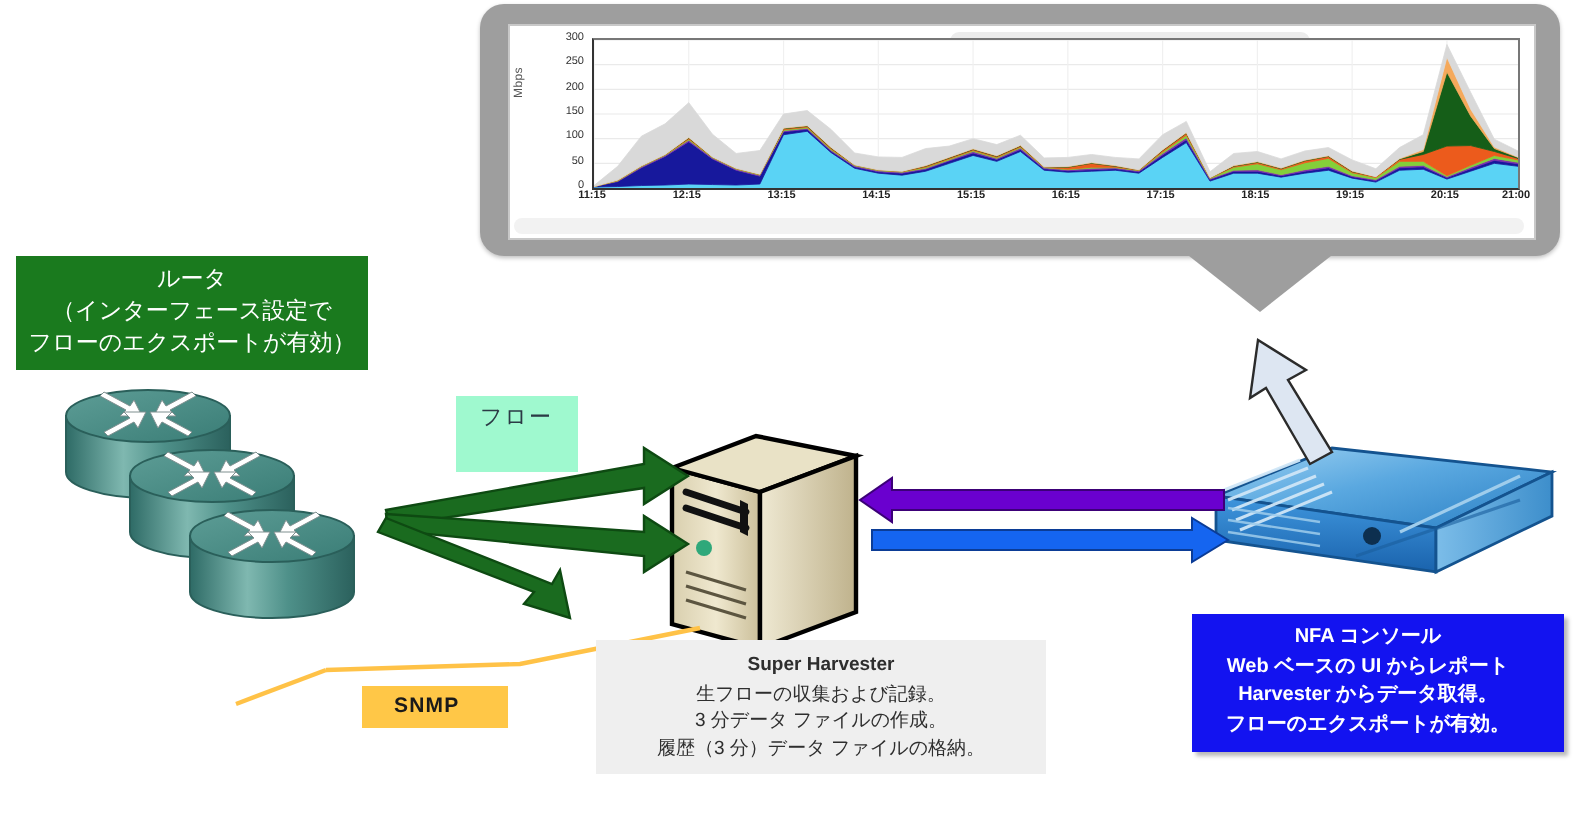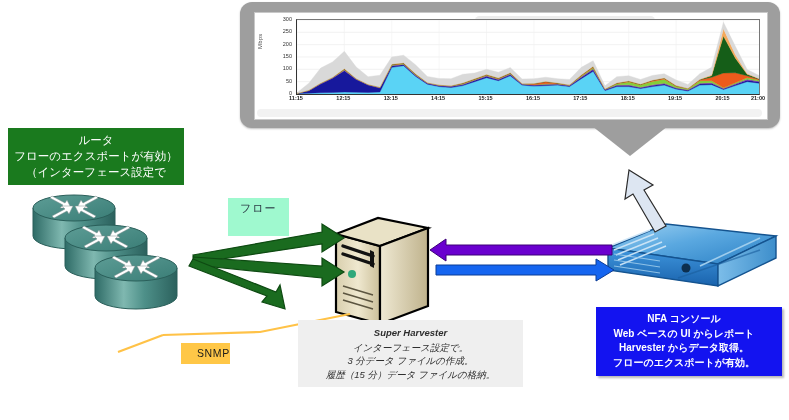--- a/index.html
+++ b/index.html
@@ -84,39 +84,39 @@
     position:absolute;left:228px;top:198px;
     background:#9ff9cf;color:#2b3a45;
     font-size:11px;padding:3px 12px 20px 12px;
     letter-spacing:1px;
   }
 
   
   #snmp-tag{
     position:absolute;left:181px;top:343px;
     background:#ffc747;color:#1a1a1a;
-    font-size:10.5px;font-weight:normal;
-    padding:4px 0 5px 16px;letter-spacing:.6px;
+    font-size:10.5px;font-weight:bold;
+    padding:4px 24px 5px 16px;letter-spacing:.6px;
   }
 
   
   #server{position:absolute;left:330px;top:216px;width:104px;height:110px;}
 
   
   #appliance{position:absolute;left:604px;top:222px;width:176px;height:82px;}
 
   
   #harvester-caption{
     position:absolute;left:298px;top:320px;width:225px;
     background:#efefef;color:#2e2e2e;
     font-size:9.5px;line-height:13.6px;text-align:center;
     padding:6px 4px 6px 4px;box-sizing:border-box;
   }
   #harvester-caption .hc-title{font-weight:bold;font-size:9.5px;margin-bottom:1px;}
-  #harvester-caption div{white-space:nowrap;font-style:italic;}
+  #harvester-caption div{white-space:nowrap;}
 
   
   #nfa-box{
     position:absolute;left:596px;top:307px;width:186px;
     background:#1313f0;color:#ffffff;
     font-size:10px;line-height:14.5px;text-align:center;
     padding:5px 13px 6px 3px;box-sizing:border-box;
     font-weight:bold;
     box-shadow:2px 2px 2px rgba(0,0,0,.28);
   }
@@ -188,22 +188,22 @@
             </div>
         </div>
         <div id="chart-scrollbar"></div>
       </div>
     </div>
     <div id="callout-tail"></div>
   </div>
 
   <div id="router-label">
     <div>ルータ</div>
+    <div>（インターフェース設定で</div>
     <div>フローのエクスポートが有効）</div>
-    <div>（インターフェース設定で</div>
   </div>
 
   <div id="routers">
     <svg class="router" style="left:0px;top:0px;" viewBox="0 0 88 62">
       <defs>
         <linearGradient id="rbody" x1="0" y1="0" x2="1" y2="0">
           <stop offset="0" stop-color="#2e6b66"></stop>
             <stop offset="0.35" stop-color="#7fb8b0"></stop>
           <stop offset="0.6" stop-color="#4e9089"></stop>
             <stop offset="1" stop-color="#2b615d"></stop>
@@ -317,23 +317,23 @@
 
     <path d="M612 245 L446 245 L446 239 L430 250 L446 261 L446 255 L612 255 Z" fill="#6a00cf" stroke="#3c0078" stroke-width="1"></path>
 
     <path d="M436 265 L596 265 L596 259 L614 270 L596 281 L596 275 L436 275 Z" fill="#1565f0" stroke="#0b3c96" stroke-width="1"></path>
 
     <path d="M655 232 L633 194 L625 199 L629 170 L653 185 L644 190 L666 226 Z" fill="#dde6f2" stroke="#2b2b2b" stroke-width="1.2"></path>
   </svg>
 
   <div id="harvester-caption">
     <div class="hc-title">Super Harvester</div>
-    <div>インターフェース設定で。</div>
+    <div>生フローの収集および記録。</div>
     <div>3 分データ ファイルの作成。</div>
-    <div>履歴（15 分）データ ファイルの格納。</div>
+    <div>履歴（3 分）データ ファイルの格納。</div>
   </div>
 
   <div id="nfa-box">
     <div>NFA コンソール</div>
     <div>Web ベースの UI からレポート</div>
     <div>Harvester からデータ取得。</div>
     <div>フローのエクスポートが有効。</div>
   </div>
 
 </div>

